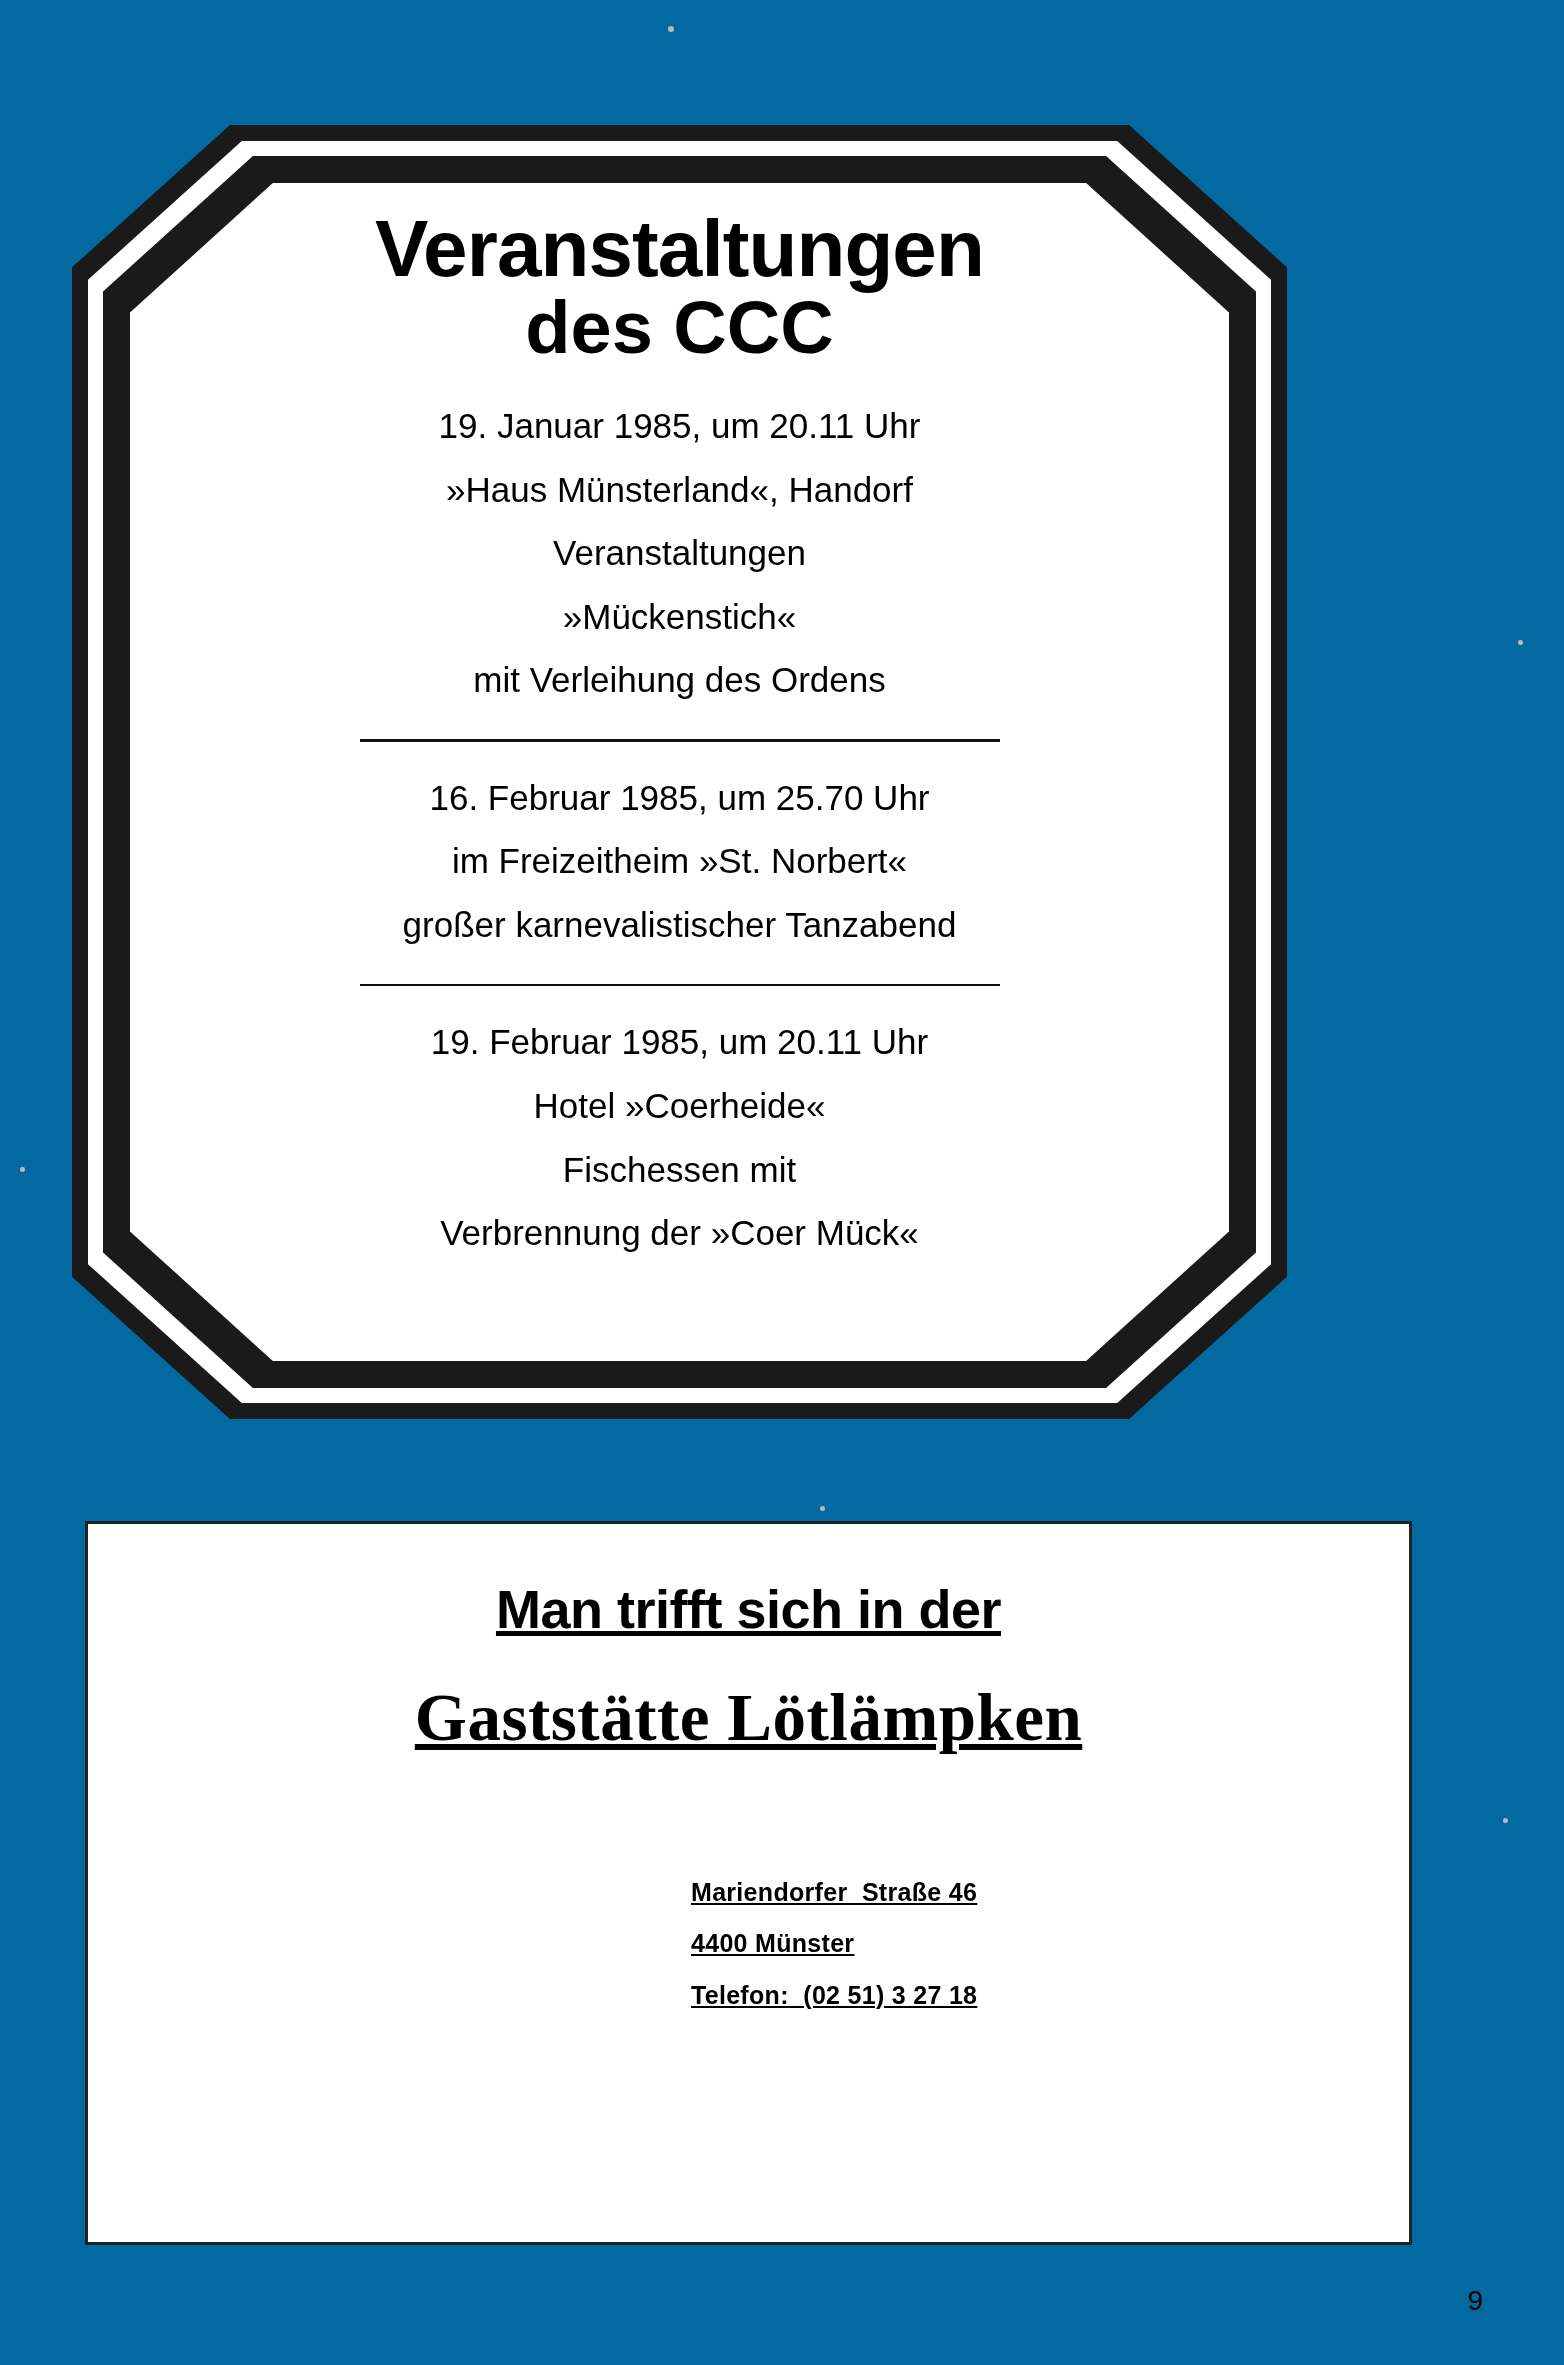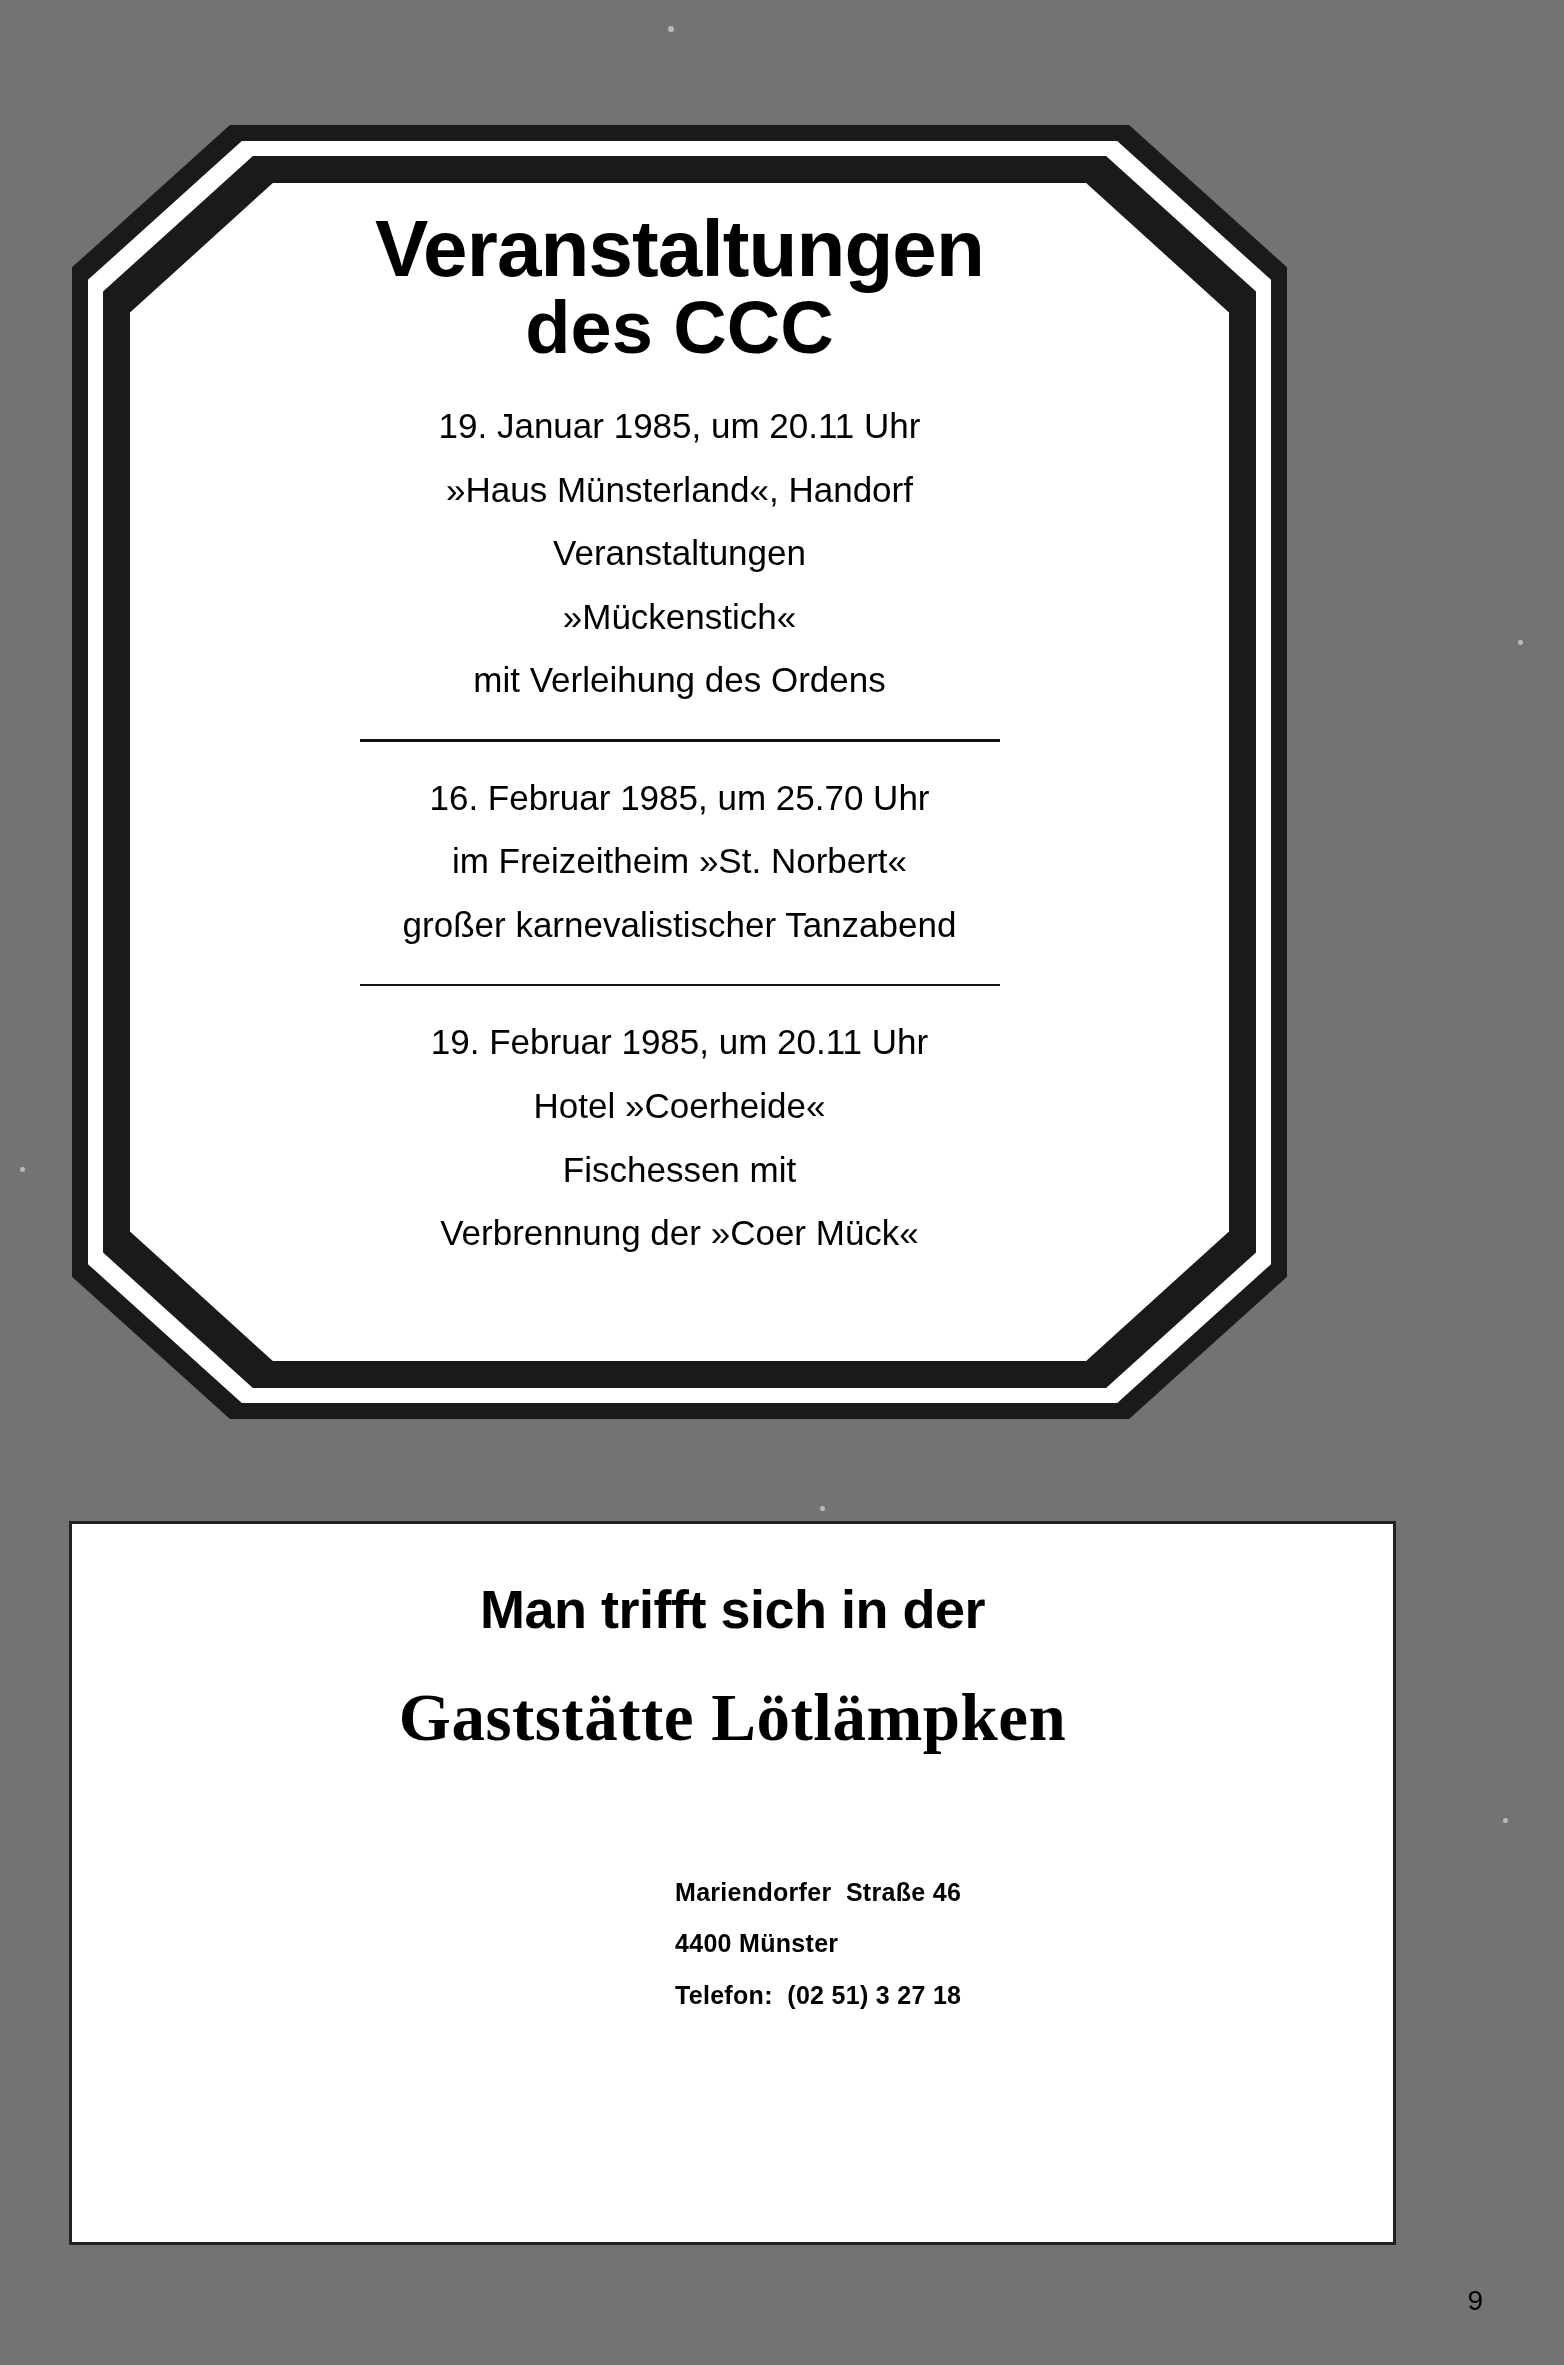--- a/index.html
+++ b/index.html
@@ -12,21 +12,21 @@
     height: 2365px;
     position: relative;
     font-family: "Liberation Sans", sans-serif;
     color: #000000;
     overflow: hidden;
   }
 
   .page {
     position: absolute;
     inset: 0;
-    background: #737373;
+    background: #0369a1;
   }
 
   
   .octagon-wrap {
     position: absolute;
     left: 72px;
     top: 125px;
     width: 1215px;
     height: 1294px;
   }
@@ -86,27 +86,28 @@
   .divider {
     width: 640px;
     height: 2.8px;
     background: #111;
     margin: 35px auto 32px auto;
   }
 
   
   .ad-box {
     position: absolute;
-    left: 69px;
+    left: 85px;
     top: 1521px;
     width: 1327px;
     height: 724px;
     border: 3.7px solid #222;
     background: #fff;
     box-sizing: border-box;
+    text-decoration: underline;
   }
   .ad-line1 {
     text-align: center;
     font-family: "Liberation Sans", sans-serif;
     font-weight: bold;
     font-size: 54px;
     margin-top: 54px;
     letter-spacing: -0.5px;
   }
   .ad-line2 {

